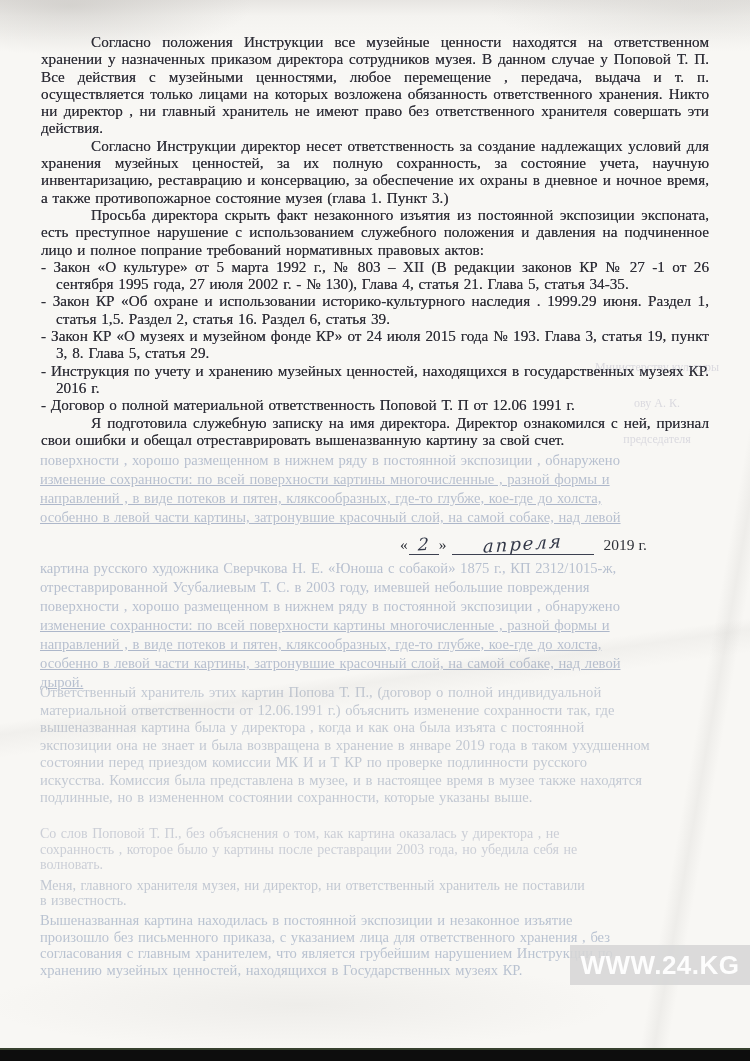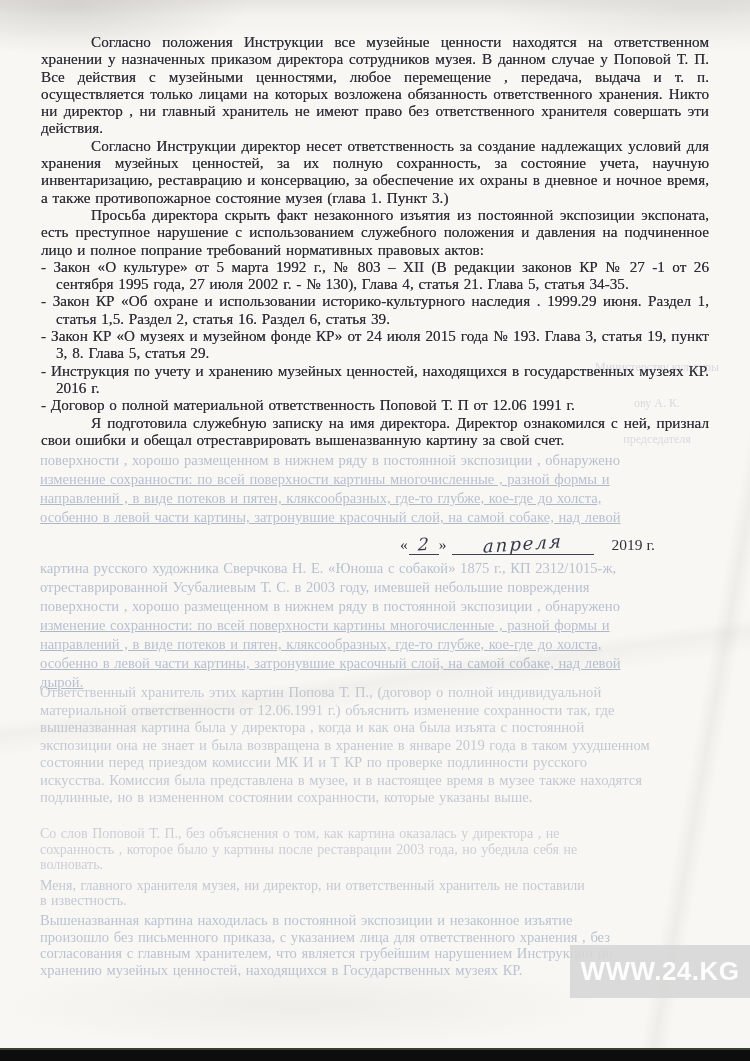--- a/index.html
+++ b/index.html
@@ -60,24 +60,24 @@
   .dateline .q{letter-spacing:1px;}
   .dateline .slot{display:inline-block;border-bottom:1.4px solid #3c4050;text-align:center;}
   .dateline .slot-day{width:30px;}
   .dateline .slot-month{width:142px;margin-left:4px;}
   .hw{
     font-family:"DejaVu Serif",serif;font-style:italic;color:#333848;
     display:inline-block;transform:rotate(-4deg) skewX(-6deg);
   }
   .hw-day{font-size:17px;}
   .hw-month{font-size:18px;letter-spacing:2px;}
-  .dateline .yr{margin-left:18px;}
+  .dateline .yr{margin-left:10px;}
   
   .watermark{
-    position:absolute;left:570px;top:945px;width:180px;height:53px;z-index:10;
+    position:absolute;left:570px;top:945px;width:180px;height:40px;z-index:10;
     background:rgba(214,214,214,.88);
     display:flex;align-items:center;justify-content:center;
   }
   .watermark span{
     font-family:"Liberation Sans","DejaVu Sans",sans-serif;
     font-weight:bold;font-size:26px;letter-spacing:.5px;color:#fdfdfd;
   }
   
   .bottom-bar{
     position:absolute;left:0;bottom:0;width:750px;height:11px;z-index:11;

